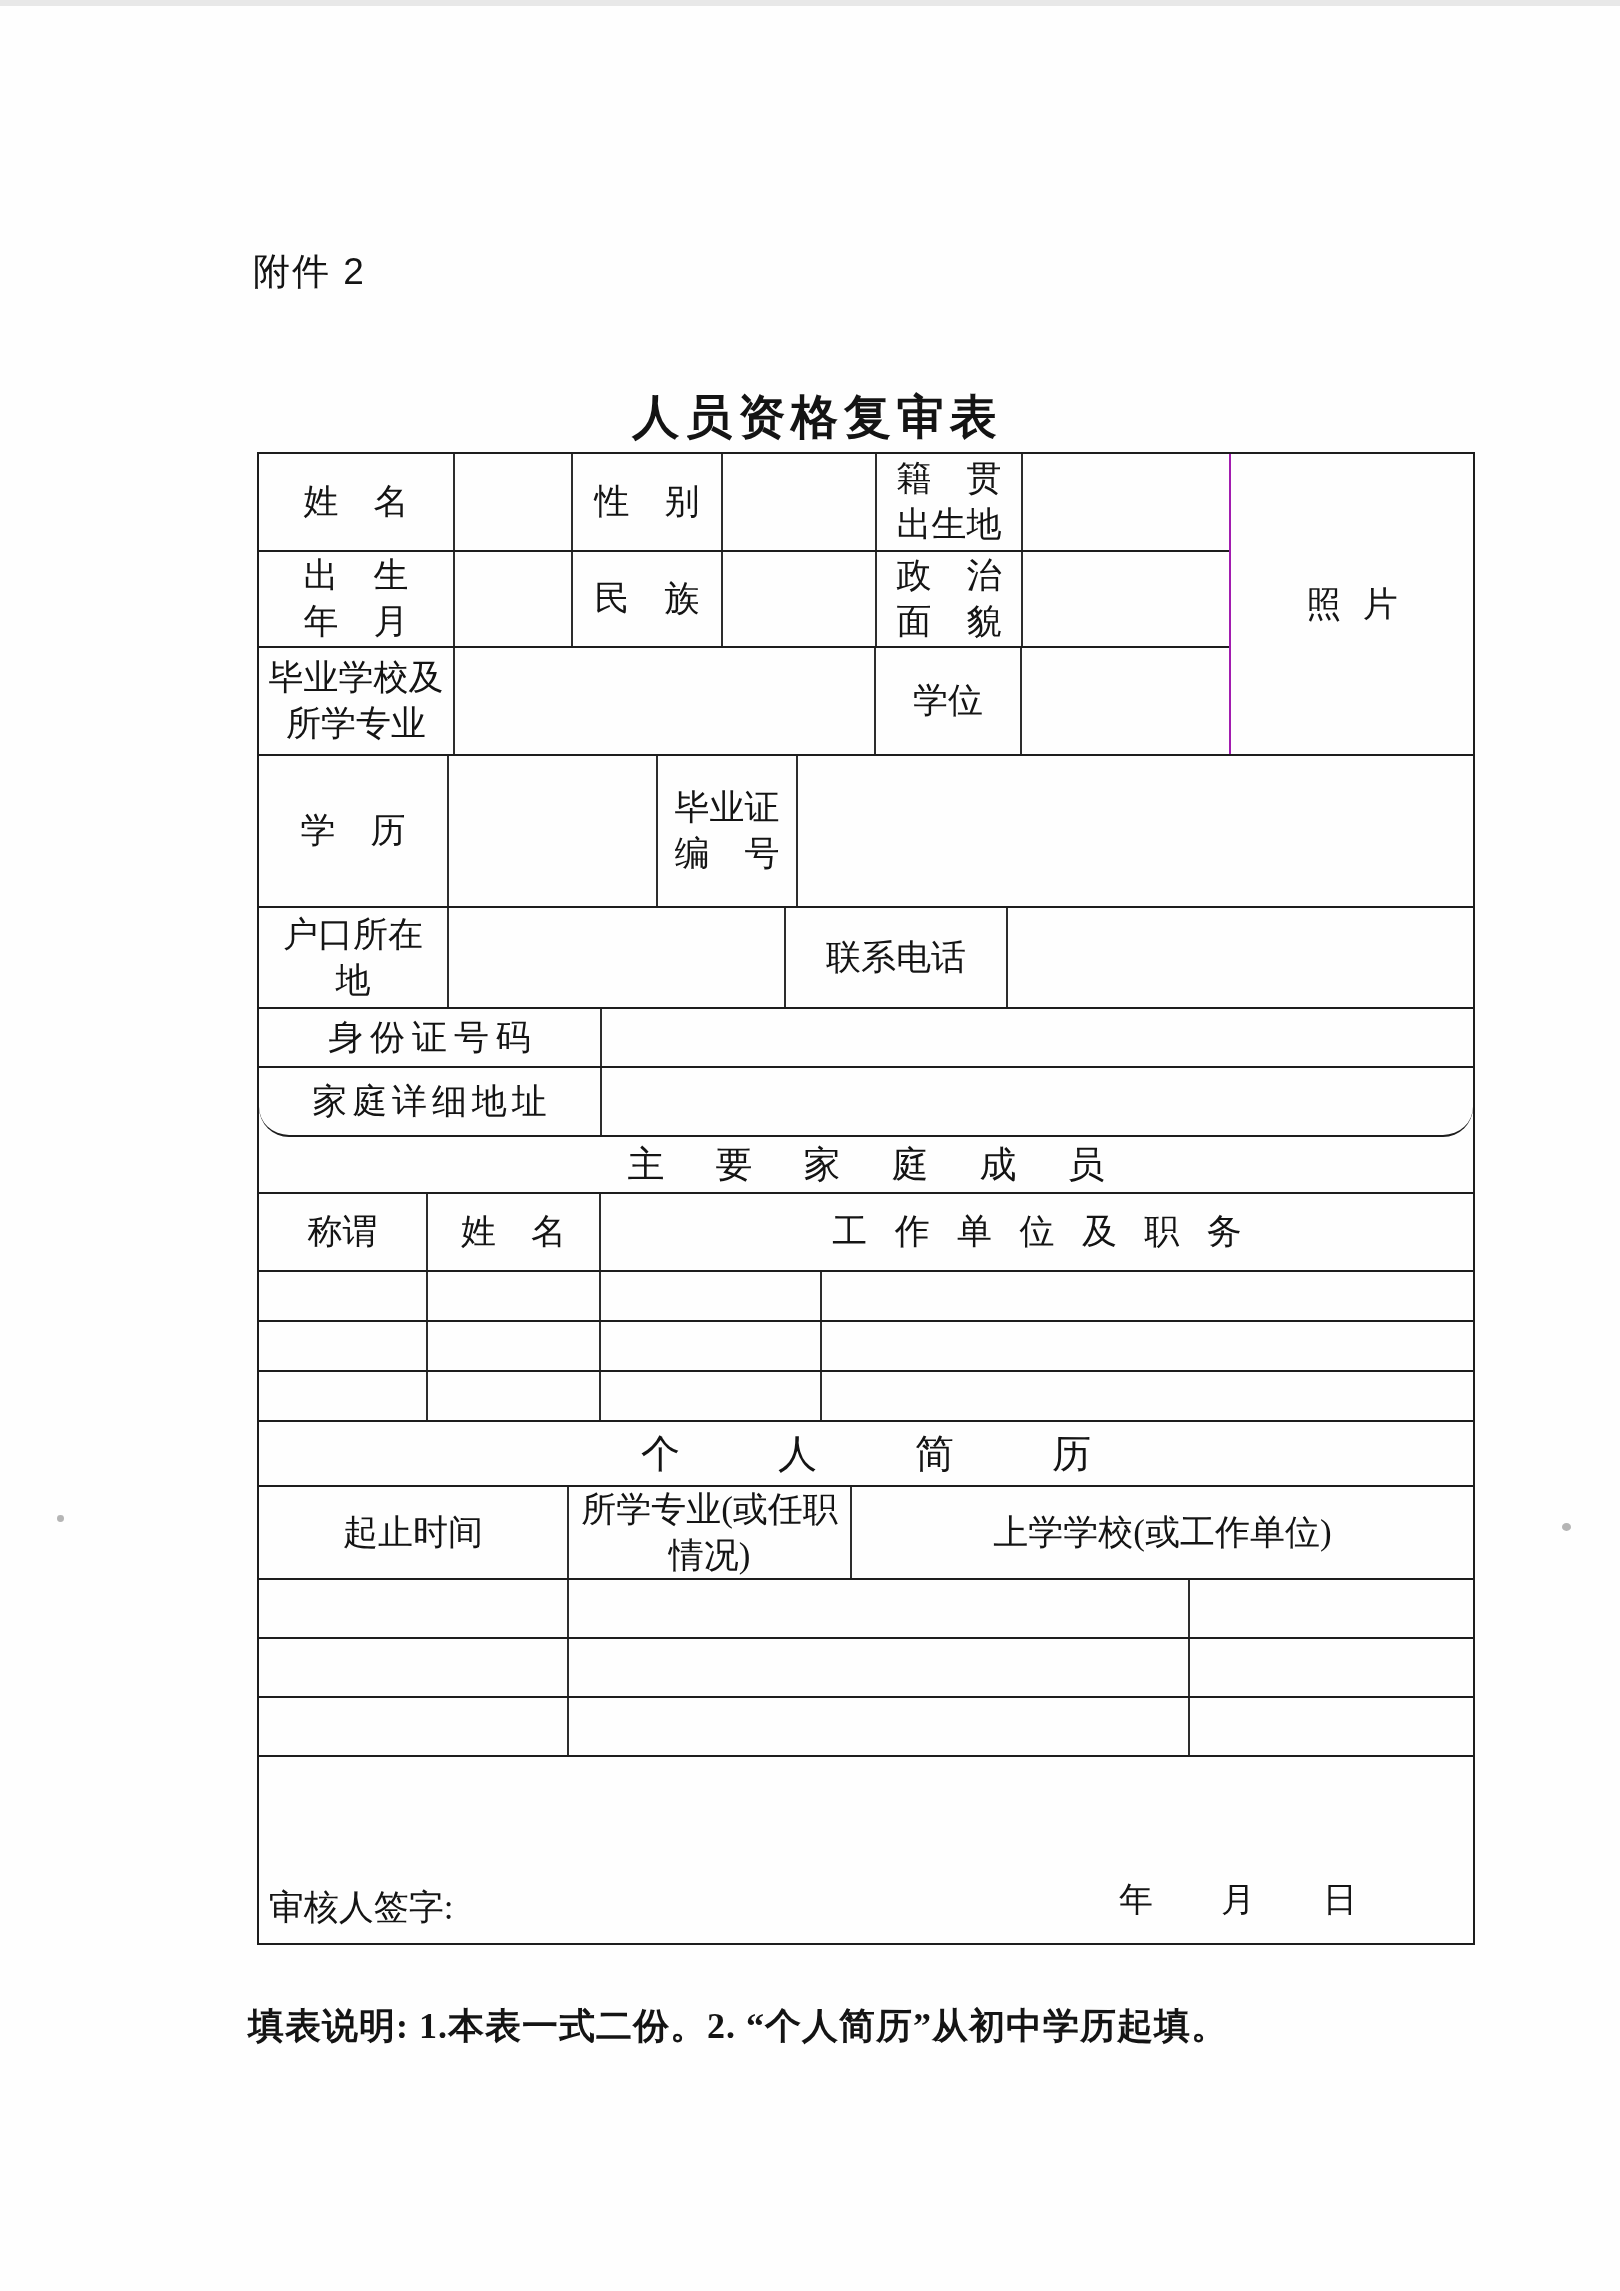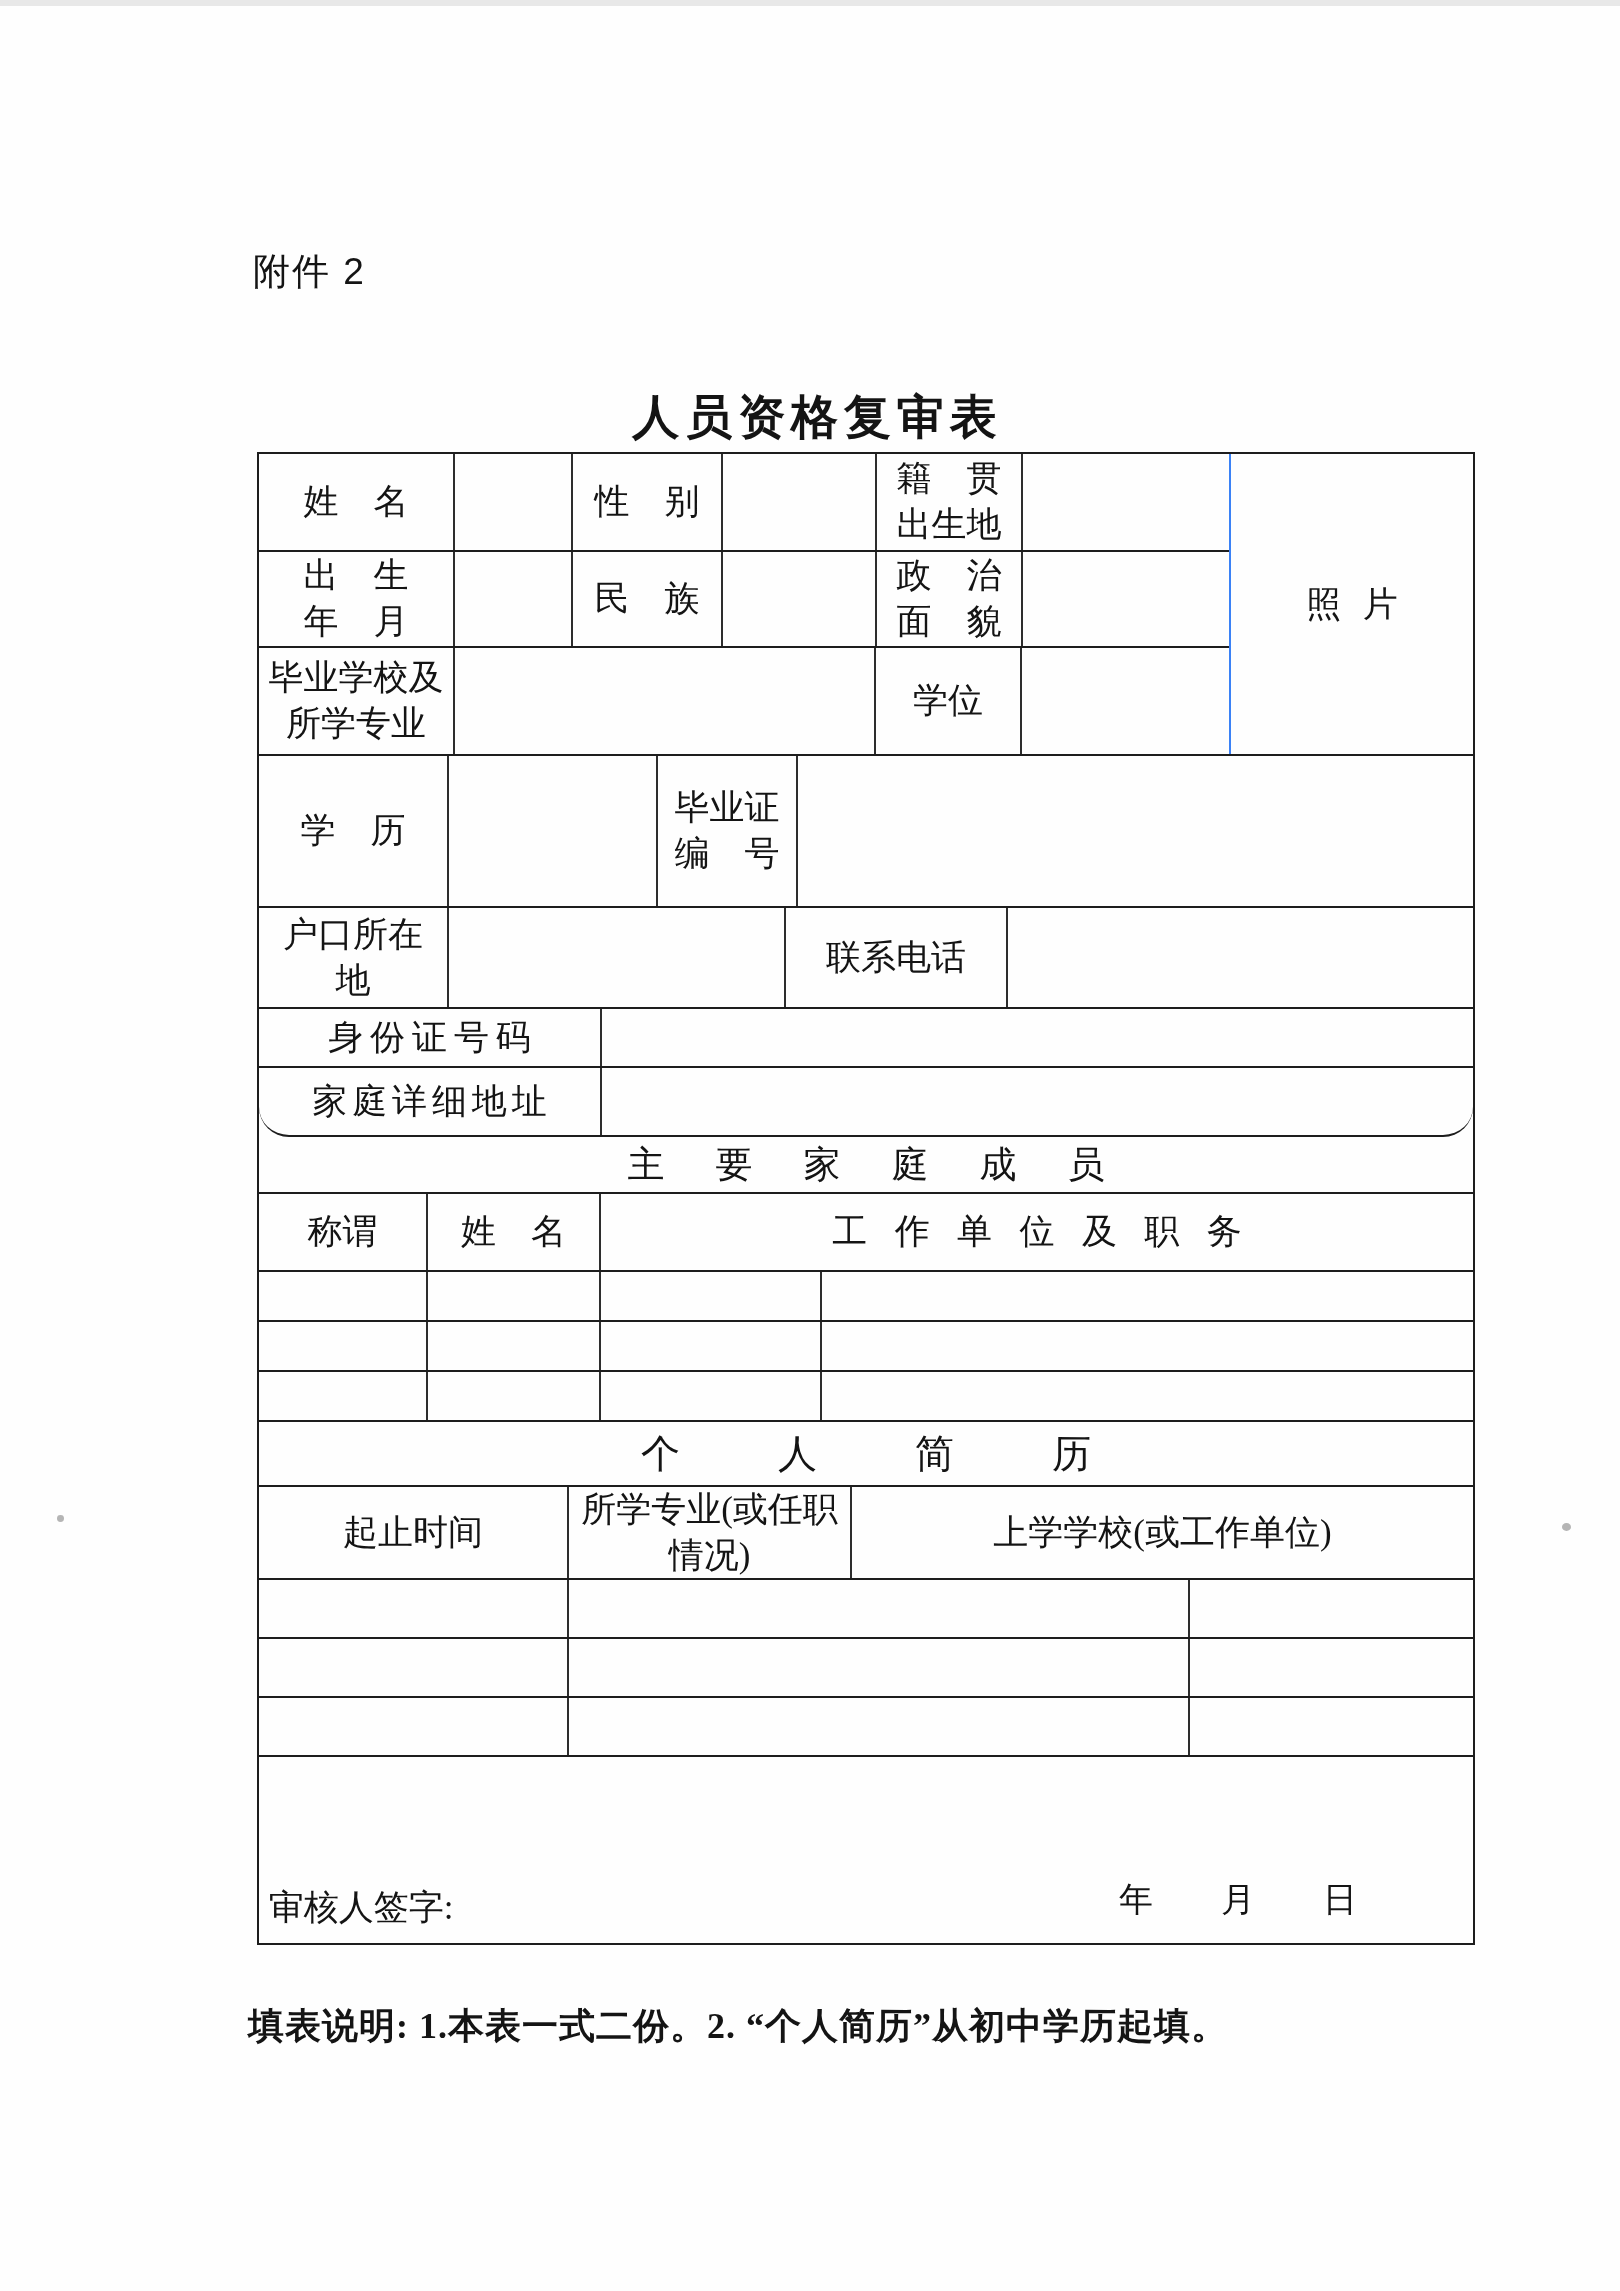--- a/index.html
+++ b/index.html
@@ -21,21 +21,21 @@
   .c{border-right:2px solid #2d2d2d;box-sizing:border-box;display:flex;
     flex-direction:column;align-items:center;justify-content:center;
     text-align:center;line-height:46px;}
   .c.hrz{flex-direction:row;}
   .c:last-child{border-right:none;}
   .top-section{display:flex;border-bottom:2.9px solid #1d1d1d;}
   .left-block{width:970px;box-sizing:border-box;}
   .lb-row{display:flex;height:98px;border-bottom:2.9px solid #1d1d1d;box-sizing:border-box;}
   .lb-row.r2{height:96px;}
   .lb-row.r3{height:106px;border-bottom:none;}
-  .photo-cell{flex:1;border-left:2px solid #3b82f6;display:flex;
+  .photo-cell{flex:1;border-left:2px solid #a21caf;display:flex;
     align-items:center;justify-content:center;}
   .r4{height:152px;justify-content:flex-end;} .r5{height:101px;} .r6{height:59px;} .r7{height:69px;border-radius:30px;}
   .r8{height:57px;} .r9{height:78px;} .rfam{height:50px;} .r13{height:65px;}
   .r14{height:93px;} .rres{height:59px;} .r18{height:186px;position:relative;}
   .w200{flex:0 0 196px;} .w120{flex:0 0 118px;} .w153{flex:0 0 150px;}
   .w157{flex:0 0 154px;} .w149{flex:0 0 146px;} .wrest{flex:1 1 auto;}
   .w430{flex:0 0 421px;} .w194{flex:0 0 190px;} .w213{flex:0 0 209px;}
   .w143{flex:0 0 140px;} .w344{flex:0 0 337px;} .w227{flex:0 0 222px;}
   .w350{flex:0 0 343px;} .w172{flex:0 0 169px;} .w176{flex:0 0 173px;}
   .w225{flex:0 0 221px;} .w316{flex:0 0 310px;} .w634{flex:0 0 621px;}

